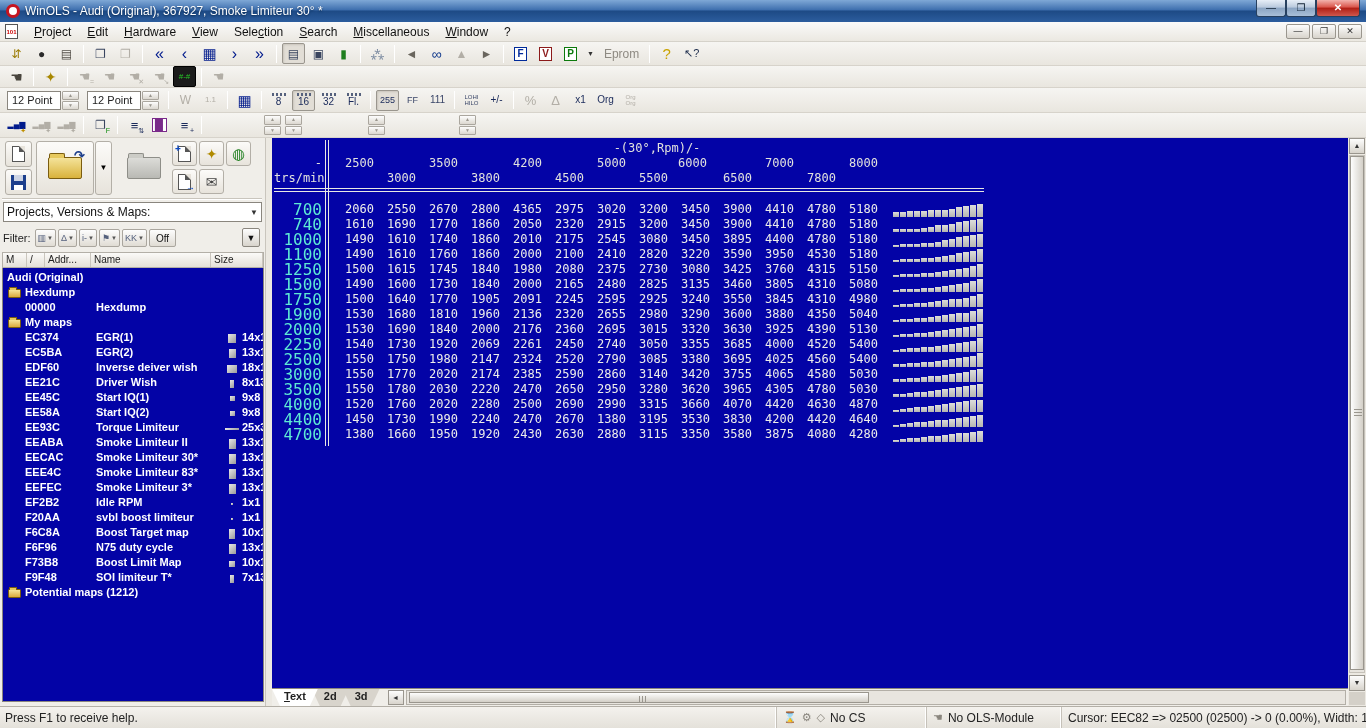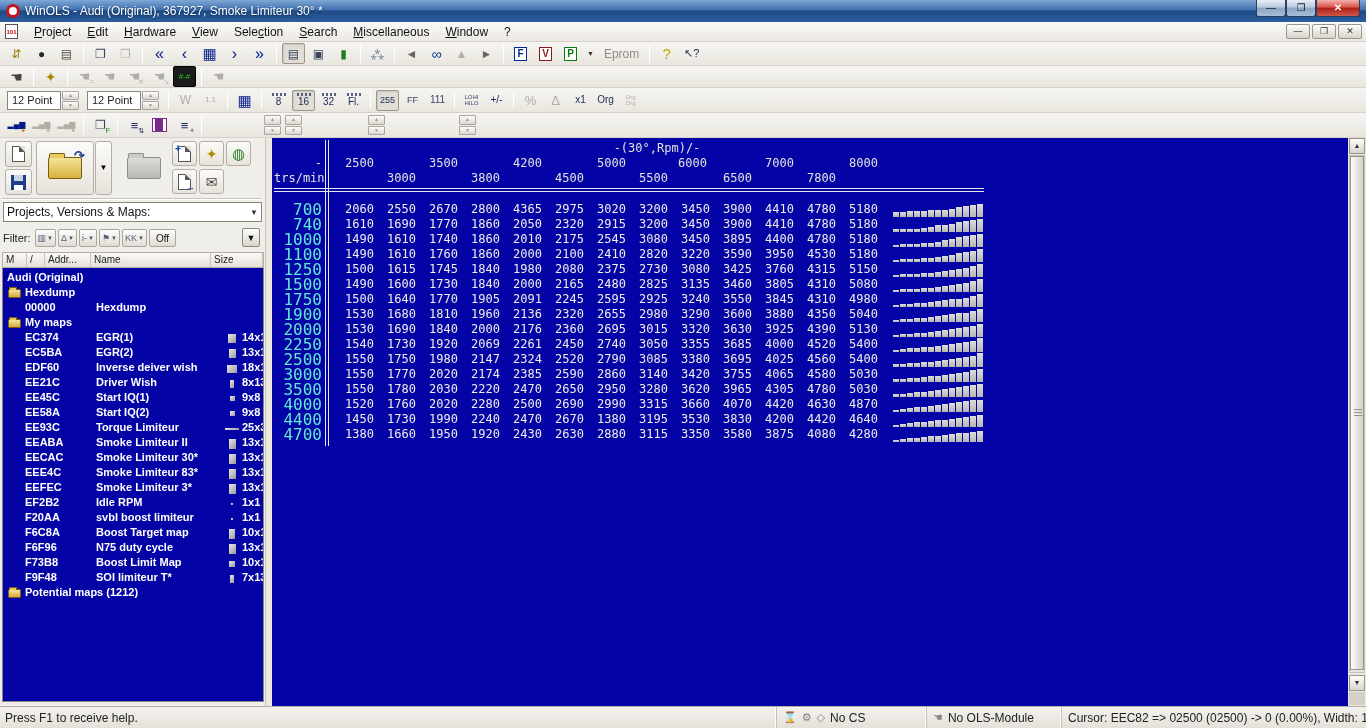--- a/index.html
+++ b/index.html
@@ -1144,20 +1144,33 @@
         <i style="height: 6px;"></i>
         <i style="height: 6px;"></i>
         <i style="height: 7px;"></i>
         <i style="height: 8px;"></i>
         <i style="height: 9px;"></i>
         <i style="height: 9px;"></i>
         <i style="height: 10px;"></i>
         <i style="height: 11px;"></i>
       </div>
     </div>
+  <div class="tabstrip">
+    <span id="tabs" style="display:flex;">
+        <div class="tab active"><u>T</u>ext</div>
+        <div class="tab">2d</div>
+        <div class="tab">3d</div>
+      </span>
+    <div class="hs-left">◄</div>
+    <div class="hs-track">
+      <div class="hs-thumb">
+          <div class="hs-grip"></div>
+        </div>
+    </div>
+  </div>
 </div>
 
 <div class="vscroll">
   <div class="vs-btn" style="top:0">▲</div>
   <div class="vs-track">
     <div class="vs-thumb">
         <div class="vs-grip"></div>
       </div>
   </div>
   <div class="vs-btn" style="top:537px">▼</div>

